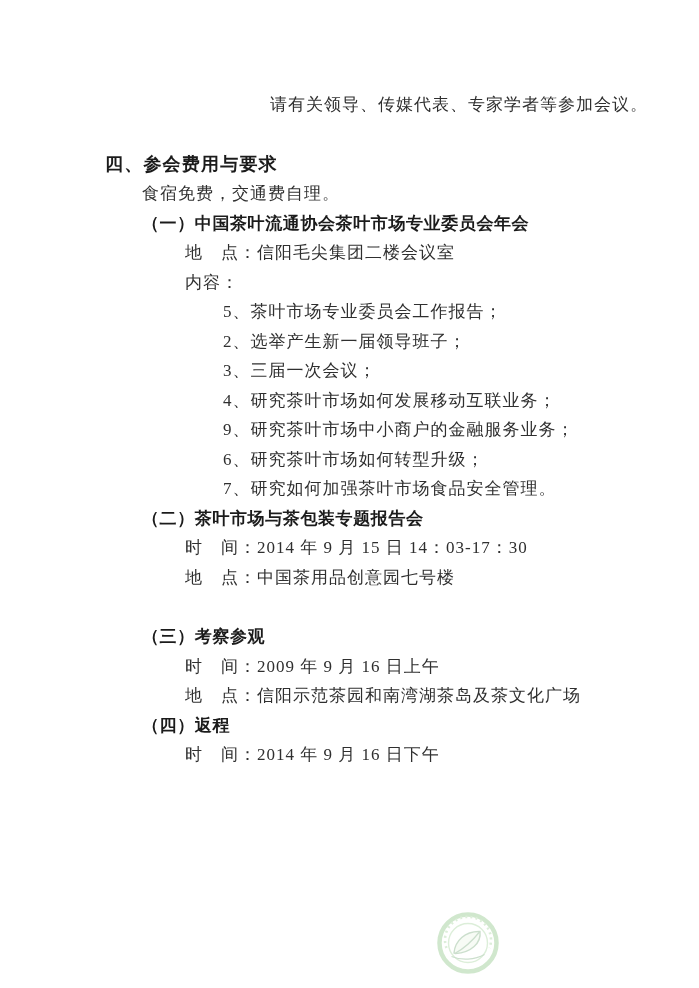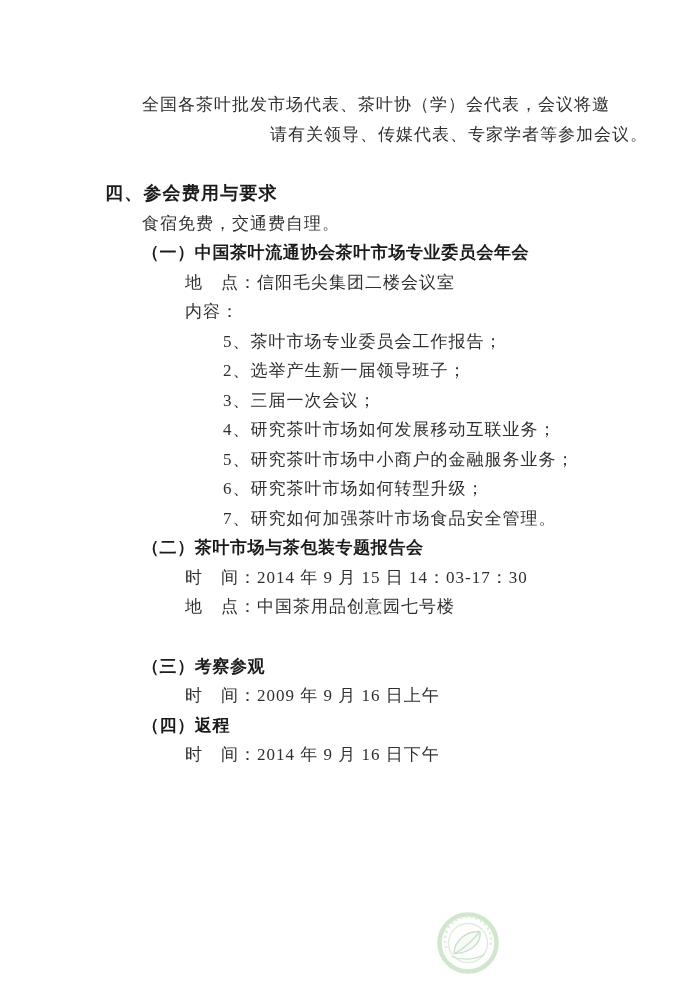--- a/index.html
+++ b/index.html
@@ -84,39 +84,39 @@
     fill: none;
     stroke: var(--stamp-leaf, #a9c9ab);
     stroke-width: 1.2;
   }
 </style>
 </head>
 <body>
 
 <div class="page">
   <div class="content" id="content">
-      <div class="line body-indent">全国各茶叶批发市场代表、茶叶协（学）会代表，会议将邀</div>
       <div class="line body">请有关领导、传媒代表、专家学者等参加会议。</div>
       <div class="line heading gap">四、参会费用与要求</div>
       <div class="line body-indent">食宿免费，交通费自理。</div>
       <div class="line subheading">（一）中国茶叶流通协会茶叶市场专业委员会年会</div>
       <div class="line detail">地　点：信阳毛尖集团二楼会议室</div>
       <div class="line detail">内容：</div>
       <div class="line item">5、茶叶市场专业委员会工作报告；</div>
       <div class="line item">2、选举产生新一届领导班子；</div>
       <div class="line item">3、三届一次会议；</div>
       <div class="line item">4、研究茶叶市场如何发展移动互联业务；</div>
-      <div class="line item">5、研究茶叶市场中小商户的金融服务业务；</div>
+      <div class="line item">9、研究茶叶市场中小商户的金融服务业务；</div>
       <div class="line item">6、研究茶叶市场如何转型升级；</div>
       <div class="line item">7、研究如何加强茶叶市场食品安全管理。</div>
       <div class="line subheading">（二）茶叶市场与茶包装专题报告会</div>
       <div class="line detail">时　间：2014 年 9 月 15 日 14：03-17：30</div>
       <div class="line detail">地　点：中国茶用品创意园七号楼</div>
       <div class="line subheading gap">（三）考察参观</div>
       <div class="line detail">时　间：2009 年 9 月 16 日上午</div>
+      <div class="line detail">地　点：信阳示范茶园和南湾湖茶岛及茶文化广场</div>
       <div class="line subheading">（四）返程</div>
       <div class="line detail">时　间：2014 年 9 月 16 日下午</div>
     </div>
 
   <svg class="stamp" viewBox="0 0 66 66" aria-hidden="true">
     <circle class="ring-outer" cx="33" cy="33" r="28.5"></circle>
     <path class="ring-text" d="M 11.5 38 A 23 23 0 1 1 54.5 38"></path>
     <circle class="ring-inner" cx="33" cy="33" r="19.5"></circle>
     <path class="leaf" d="M 19 43 C 20 31 30 21 45 21.5 C 46.5 33 36 42.5 20.5 43.5 Z"></path>
     <path class="leaf-vein" d="M 20.5 43 C 29 38.5 38 30 44.5 22"></path>

